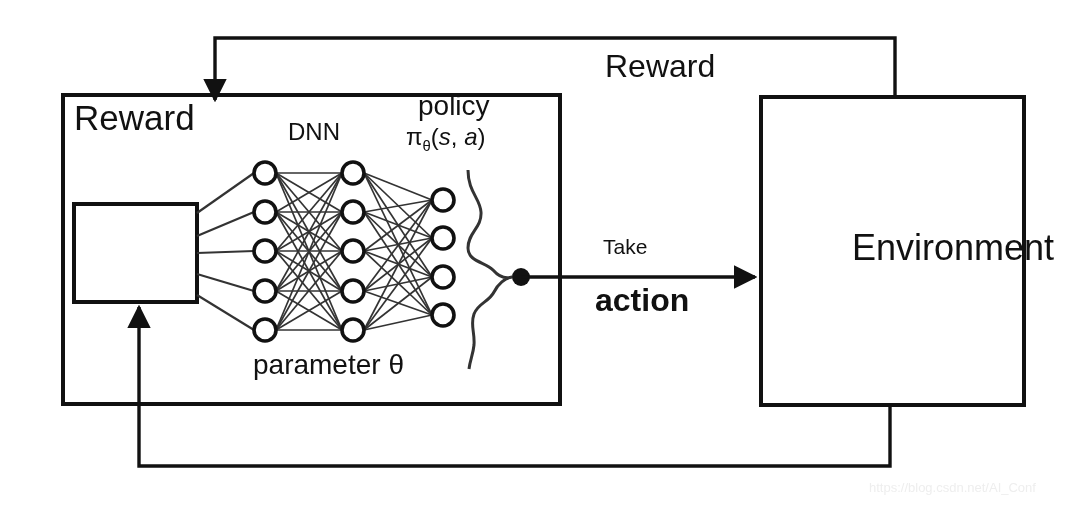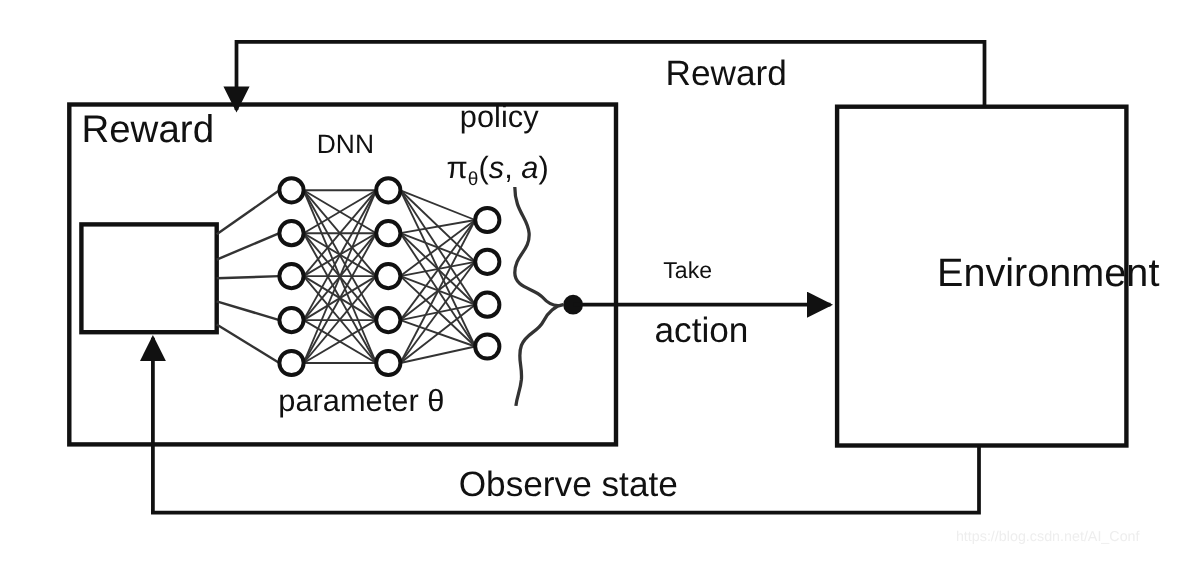--- a/index.html
+++ b/index.html
@@ -26,28 +26,28 @@
     position: absolute;
     color: #111111;
     font-family: "Liberation Sans", sans-serif;
     white-space: nowrap;
     line-height: 1.02;
   }
   .lbl-agent      { left: 74px;  top: 100px; font-size: 35px; }
   .lbl-state      { left: 74px;  top: 229px; font-size: 35px; width: 123px; text-align: center; }
   .lbl-dnn        { left: 288px; top: 120px; font-size: 24px; }
   .lbl-policy     { left: 418px; top: 92px; font-size: 28px; }
-  .lbl-pi         { left: 406px; top: 139px; font-size: 28px; }
+  .lbl-pi         { left: 406px; top: 125px; font-size: 24px; }
   .lbl-pi i       { font-style: italic; }
   .lbl-pi sub     { font-size: 0.62em; }
   .lbl-param      { left: 253px; top: 351px; font-size: 28px; }
   .lbl-env        { left: 791px; top: 230px; font-size: 36px; width: 263px; text-align: right; }
   .lbl-reward     { left: 605px; top: 50px;  font-size: 32px; }
   .lbl-take       { left: 603px; top: 236px; font-size: 21px; }
-  .lbl-action     { left: 595px; top: 284px; font-size: 32px; }
+  .lbl-action     { left: 595px; top: 284px; font-size: 32px; font-weight: bold; }
   .lbl-observe    { left: 417px; top: 424px; font-size: 32px; }
   .watermark {
     position: absolute;
     left: 869px;
     top: 480px;
     font-size: 13px;
     color: #eeeeee;
     font-family: "Liberation Sans", sans-serif;
     white-space: nowrap;
   }
@@ -191,17 +191,16 @@
   <div class="lbl lbl-param">parameter θ</div>
 
   <div class="lbl lbl-env">Environment</div>
 
   <div class="lbl lbl-reward">Reward</div>
 
   <div class="lbl lbl-take">Take</div>
 
   <div class="lbl lbl-action">action</div>
 
-  <div class="lbl lbl-observe">Observe state</div>
 
   <div class="watermark">https://blog.csdn.net/AI_Conf</div>
 
 </div>
 
 </body></html>

